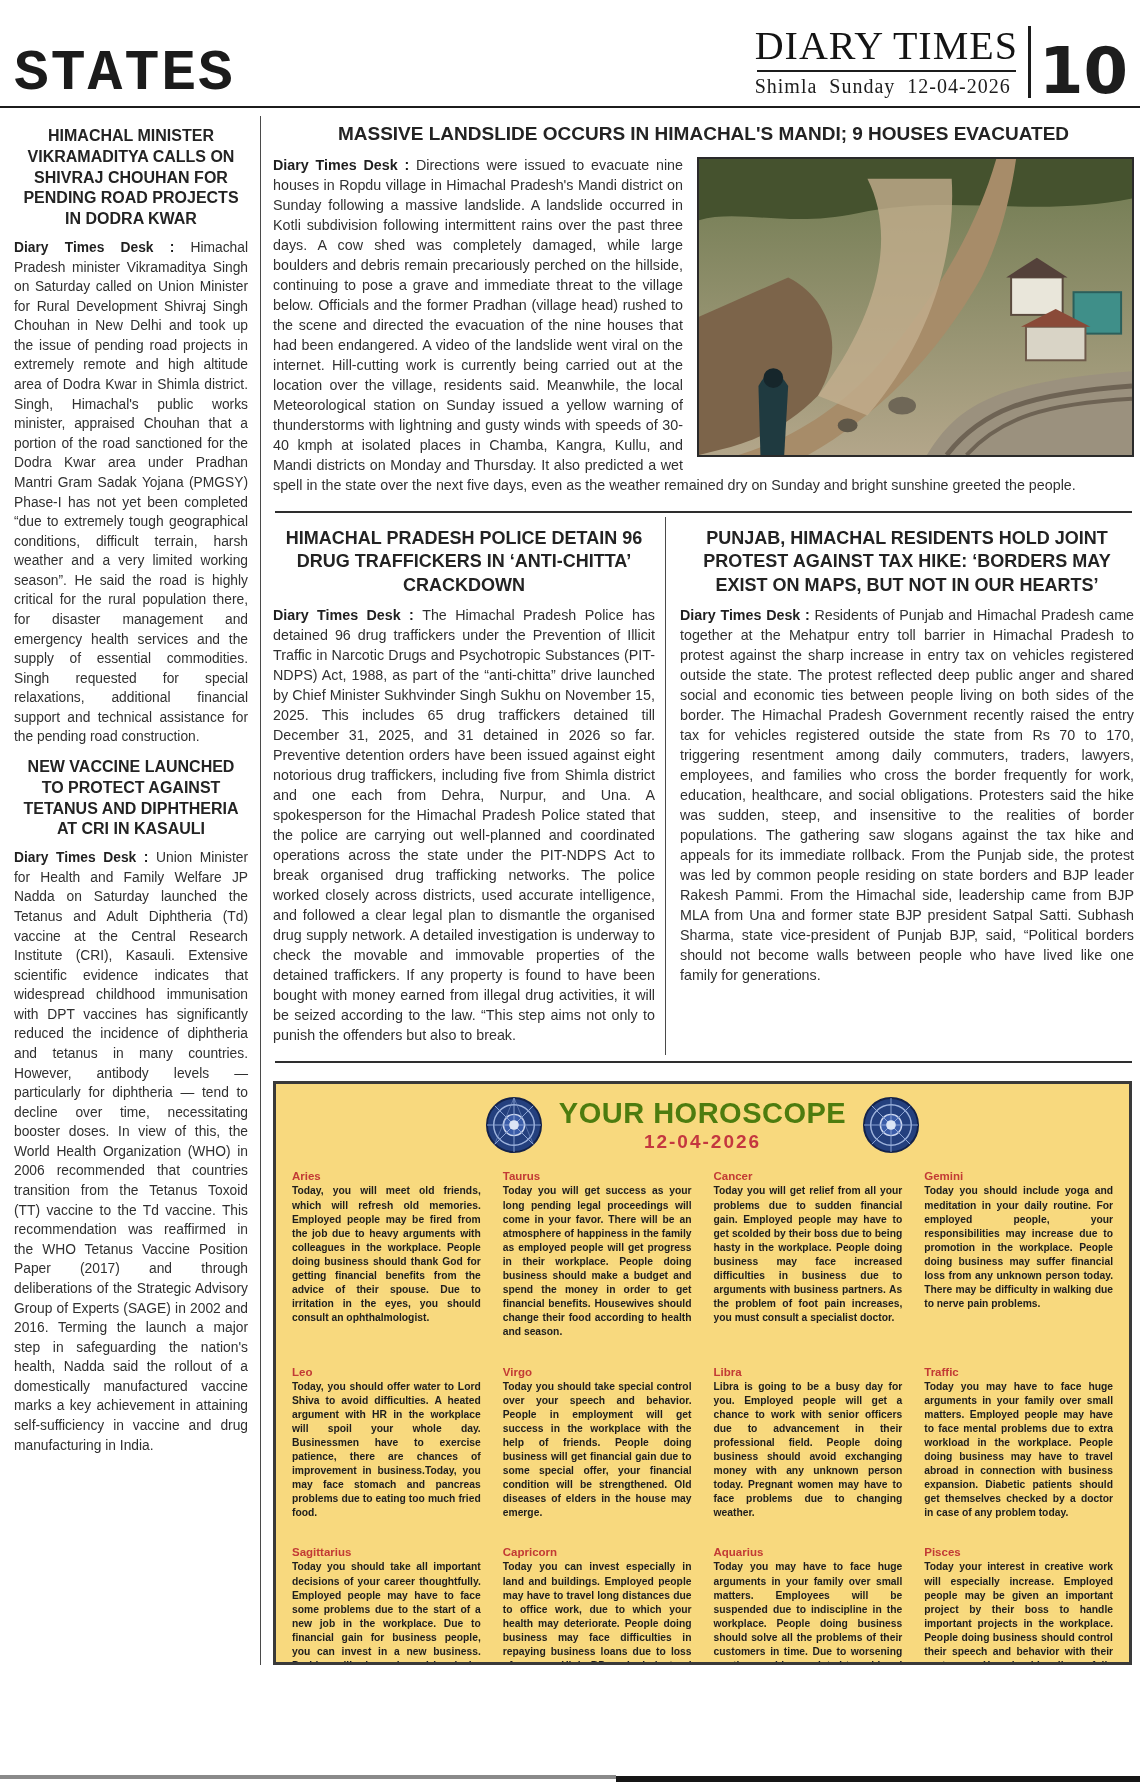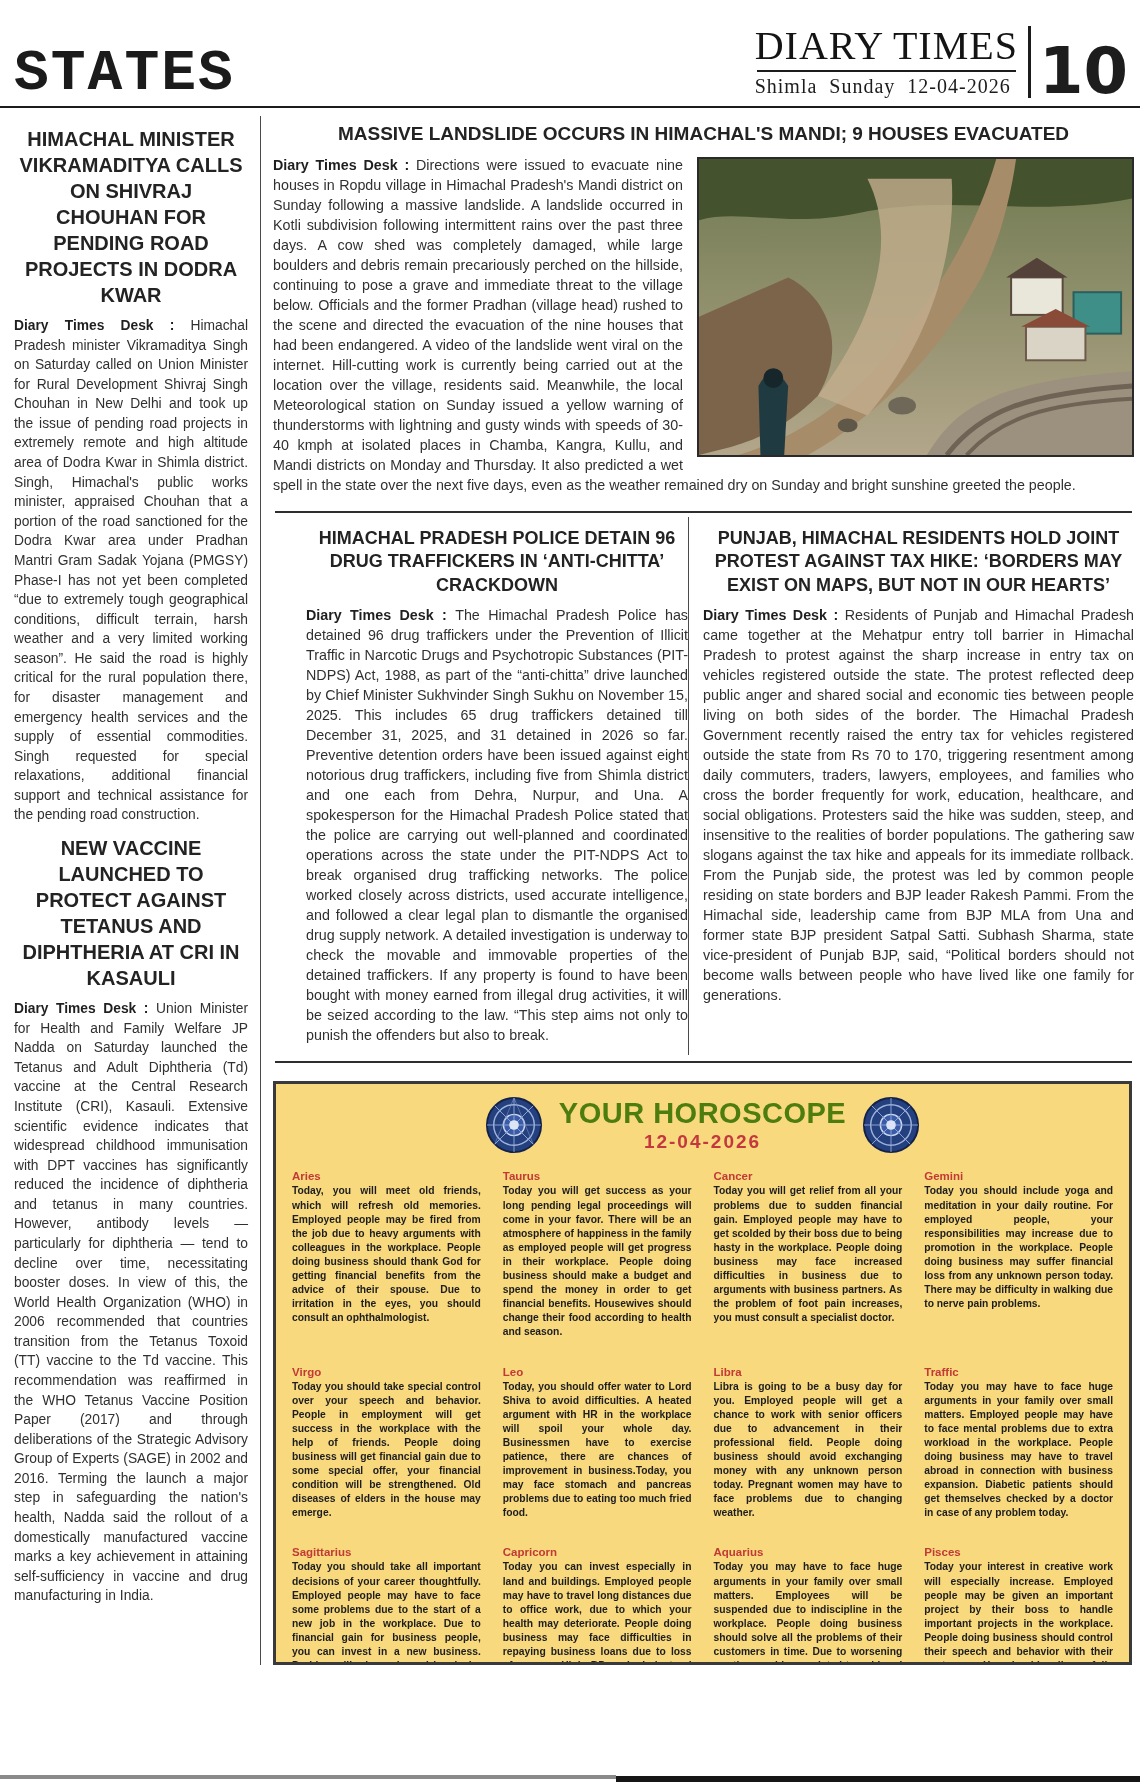--- a/index.html
+++ b/index.html
@@ -15,33 +15,33 @@
   .paper-name{font-family:"Liberation Serif",serif;font-size:40px;line-height:1;color:#141414;letter-spacing:1px;}
   .paper-rule{border-top:2px solid #1c1c1c;margin:4px 2px 3px 2px;}
   .paper-dateline{font-family:"Liberation Serif",serif;font-size:20px;color:#1c1c1c;letter-spacing:1px;}
   .pageno-box{border-left:3px solid #1c1c1c;padding:0 2px 0 8px;display:flex;align-items:flex-end;}
   .page-number{font-family:"DejaVu Sans",sans-serif;font-size:64px;font-weight:800;line-height:.85;color:#1d1d1d;}
   
   .content{display:flex;padding:8px 6px 0 14px;}
   .col-left{width:234px;flex:0 0 234px;padding-right:12px;border-right:1.5px solid #4a4a4a;}
   .main{flex:1;padding-left:12px;display:flex;flex-direction:column;justify-content:center;}
   .headline{font-weight:700;color:#232323;text-align:center;margin:10px 4px 8px 4px;line-height:1.3;}
-  .h-left{font-size:20px;}
+  .h-left{font-size:16px;}
   .h-big{font-size:19px;margin-top:6px;}
   .h-mid{font-size:18px;}
   .body{ text-align:justify;color:#303030;margin:0 0 10px 0;}
   .b-left{font-size:13.8px;line-height:1.42;}
   .b-main{font-size:14.3px;line-height:1.4;}
   .byline{font-weight:700;color:#1f1f1f;}
   
   .photo{float:right;width:437px;height:300px;margin:2px 0 6px 14px;border:2px solid #2a2a2a;box-sizing:border-box;}
   .photo svg{display:block;width:100%;height:100%;}
   .rule-h{border:0;border-top:2px solid #2e2e2e;margin:6px 2px 2px 2px;}
   .two-cols{display:flex;margin-top:2px;}
-  .col-drugs{width:382px;flex:0 0 382px;border-right:1.5px solid #4a4a4a;margin-left:33px;}
+  .col-drugs{width:382px;flex:0 0 382px;padding-right:10px;border-right:1.5px solid #4a4a4a;}
   .col-protest{flex:1;padding-left:14px;}
   
   .horoscope{margin:16px 2px 0 0;background:#f8d97e;border:3px solid #3a3a3a;box-sizing:border-box;
              padding:12px 16px 14px 16px;height:584px;overflow:hidden;}
   .h-head{display:flex;justify-content:center;align-items:center;gap:16px;}
   .zodiac-logo{width:58px;height:58px;flex:0 0 58px;}
   .h-titleblock{text-align:center;}
   .h-title{font-size:29px;font-weight:800;color:#4d7c0f;letter-spacing:.5px;line-height:1.05;}
   .h-date{font-size:19px;font-weight:800;color:#c4373f;letter-spacing:2px;margin-top:3px;}
   .signs-grid{display:grid;grid-template-columns:repeat(4,1fr);column-gap:22px;row-gap:26px;margin-top:16px;}
@@ -179,26 +179,26 @@
           </div>
           <div class="sign">
             <div class="sign-name">Cancer</div>
             <p class="sign-text">Today you will get relief from all your problems due to sudden financial gain. Employed people may have to get scolded by their boss due to being hasty in the workplace. People doing business may face increased difficulties in business due to arguments with business partners. As the problem of foot pain increases, you must consult a specialist doctor.</p>
           </div>
           <div class="sign">
             <div class="sign-name">Gemini</div>
             <p class="sign-text">Today you should include yoga and meditation in your daily routine. For employed people, your responsibilities may increase due to promotion in the workplace. People doing business may suffer financial loss from any unknown person today. There may be difficulty in walking due to nerve pain problems.</p>
           </div>
           <div class="sign">
+            <div class="sign-name">Leo</div>
+            <p class="sign-text">Today, you should offer water to Lord Shiva to avoid difficulties. A heated argument with HR in the workplace will spoil your whole day. Businessmen have to exercise patience, there are chances of improvement in business.Today, you may face stomach and pancreas problems due to eating too much fried food.</p>
+          </div>
+          <div class="sign">
             <div class="sign-name">Virgo</div>
             <p class="sign-text">Today you should take special control over your speech and behavior. People in employment will get success in the workplace with the help of friends. People doing business will get financial gain due to some special offer, your financial condition will be strengthened. Old diseases of elders in the house may emerge.</p>
-          </div>
-          <div class="sign">
-            <div class="sign-name">Leo</div>
-            <p class="sign-text">Today, you should offer water to Lord Shiva to avoid difficulties. A heated argument with HR in the workplace will spoil your whole day. Businessmen have to exercise patience, there are chances of improvement in business.Today, you may face stomach and pancreas problems due to eating too much fried food.</p>
           </div>
           <div class="sign">
             <div class="sign-name">Libra</div>
             <p class="sign-text">Libra is going to be a busy day for you. Employed people will get a chance to work with senior officers due to advancement in their professional field. People doing business should avoid exchanging money with any unknown person today. Pregnant women may have to face problems due to changing weather.</p>
           </div>
           <div class="sign">
             <div class="sign-name">Traffic</div>
             <p class="sign-text">Today you may have to face huge arguments in your family over small matters. Employed people may have to face mental problems due to extra workload in the workplace. People doing business may have to travel abroad in connection with business expansion. Diabetic patients should get themselves checked by a doctor in case of any problem today.</p>
           </div>
           <div class="sign">

